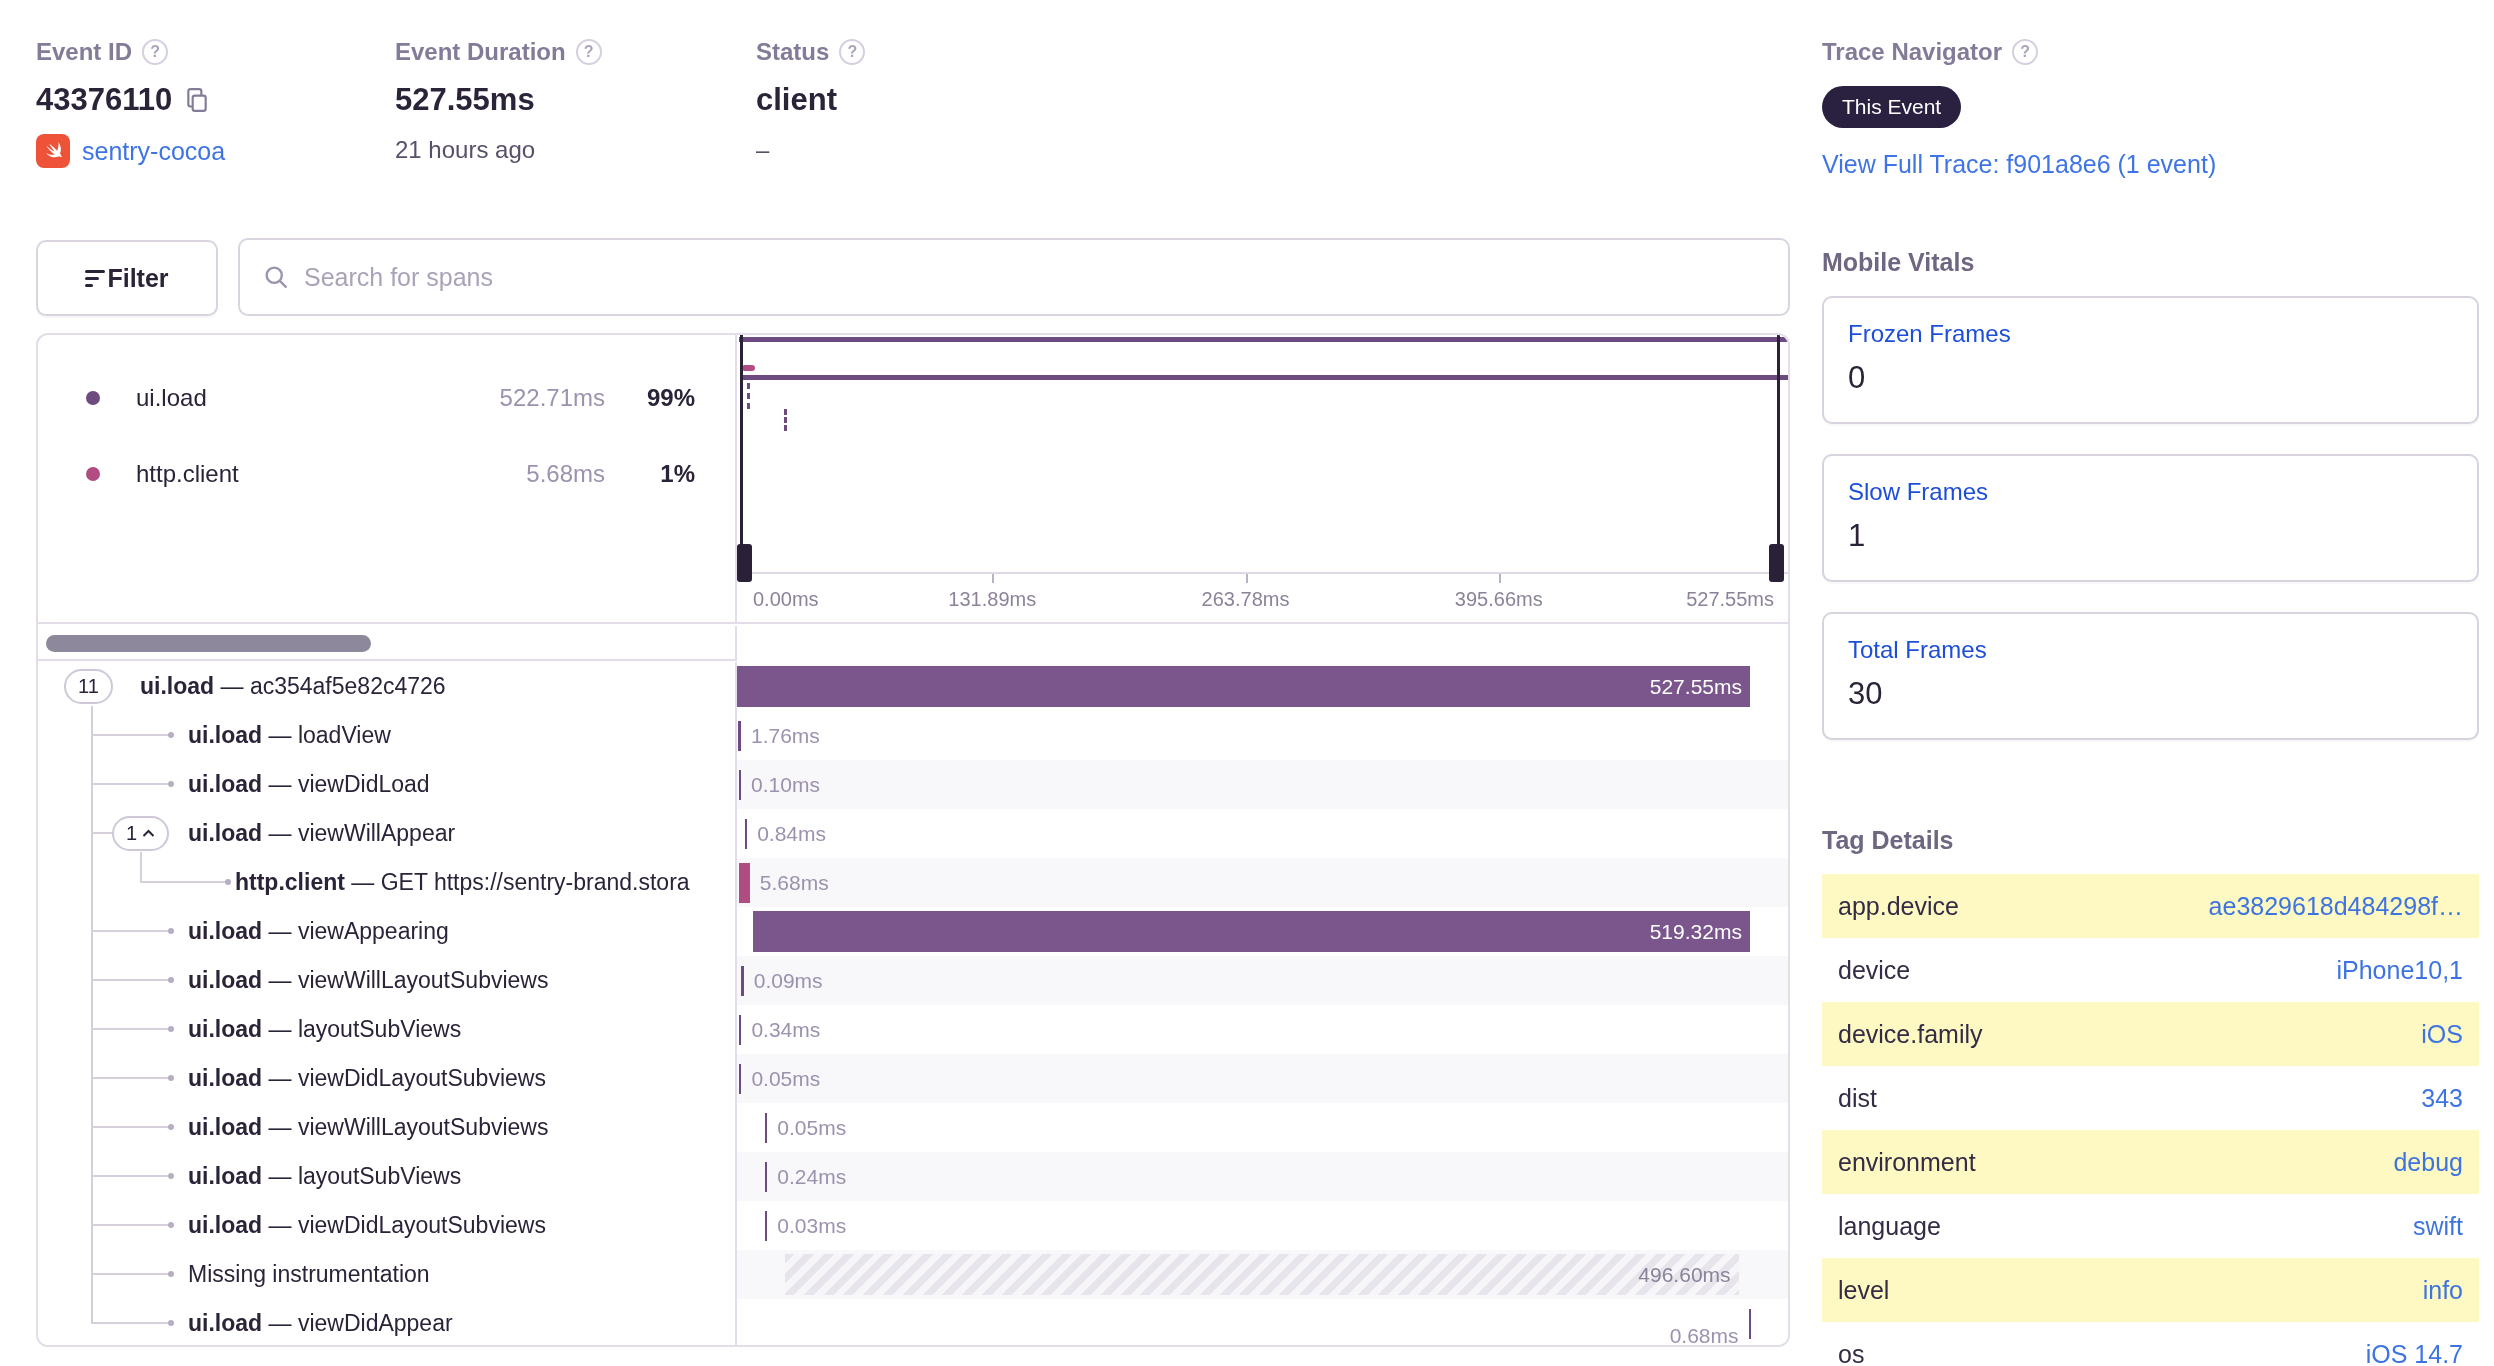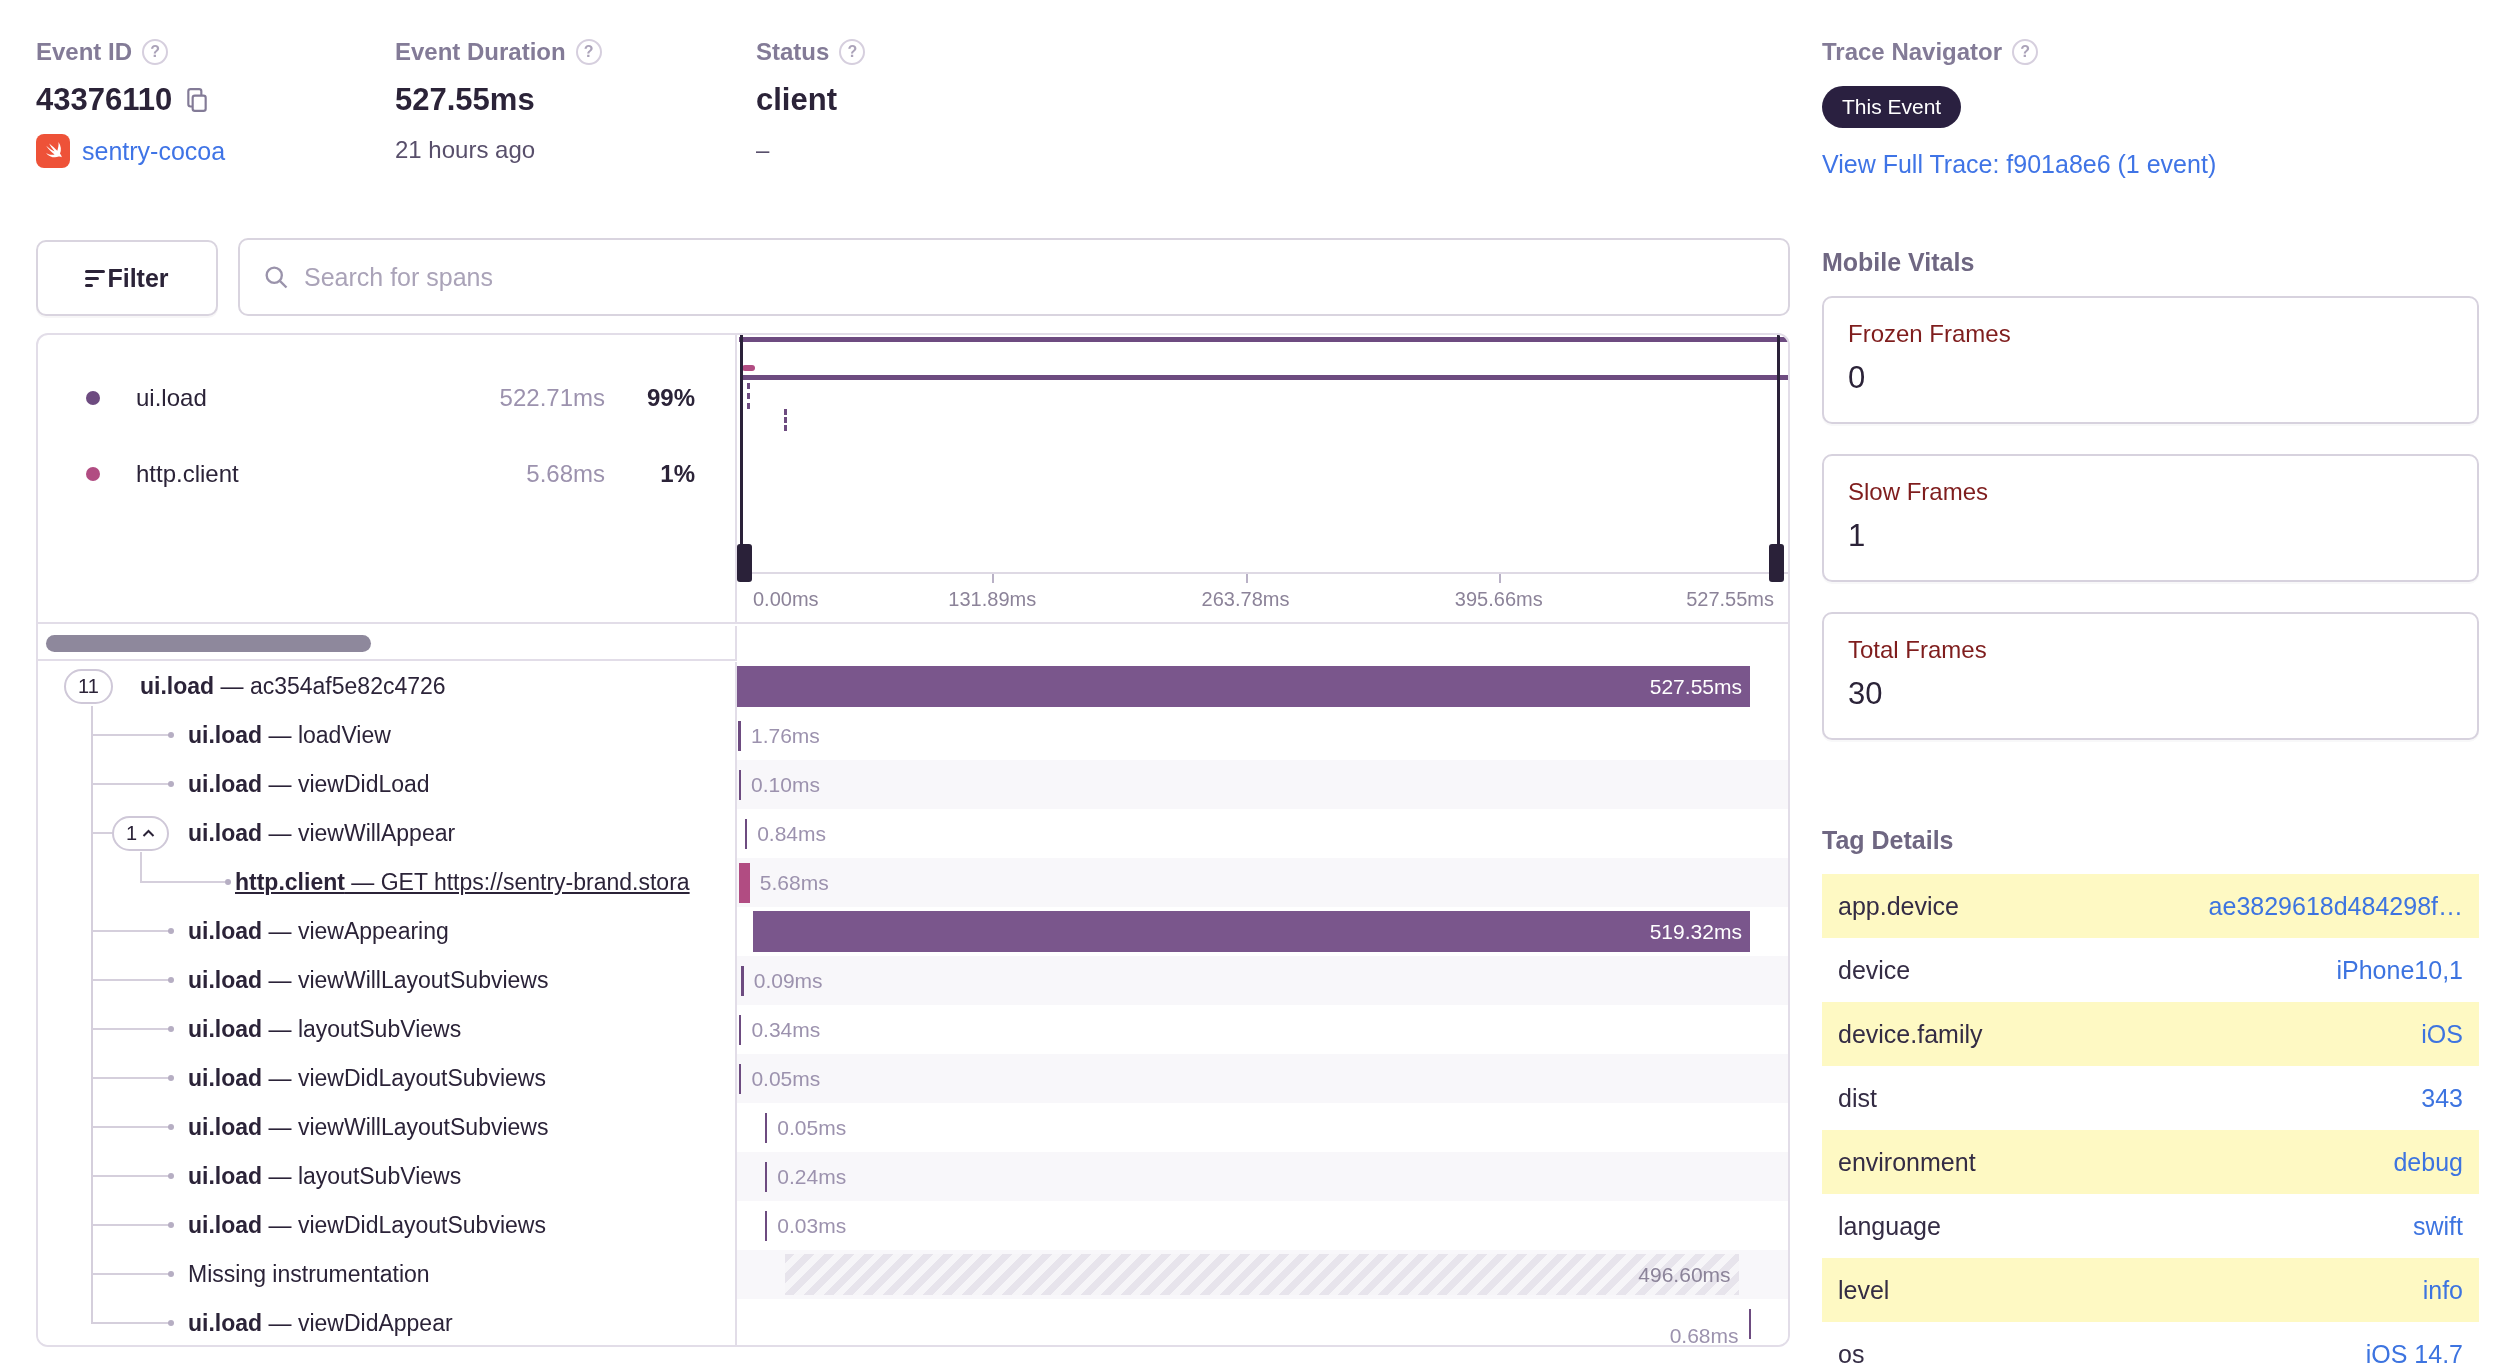--- a/index.html
+++ b/index.html
@@ -83,21 +83,21 @@
   .hatch { position:absolute; top:4px; height:41px;
     background:repeating-linear-gradient(135deg,#e7e4ec 0 7px,#f6f5f8 7px 14px); }
   .dur-in { position:absolute; right:8px; top:50%; transform:translateY(-50%); color:#fff; font-size:21px; }
   .dur-in.gray { color:#8b8399; }
   .dur-out { position:absolute; top:50%; transform:translateY(-50%); color:#9c92ae; font-size:21px; white-space:nowrap; }
 
   
   .side-heading { position:absolute; left:1822px; font-size:25px; font-weight:bold; color:#6f6782; }
   .vital-card { position:absolute; left:1822px; width:657px; height:128px; border:2px solid #d7d2de;
     border-radius:10px; background:#fff; padding:22px 24px; box-shadow:0 2px 0 rgba(43,35,56,0.03); }
-  .vital-label { font-size:24px; color:#7f1d1d; }
+  .vital-label { font-size:24px; color:#1d4ed8; }
   .vital-value { font-size:31px; margin-top:12px; color:#2b2338; }
   #tag-rows { position:absolute; left:1822px; top:874px; width:657px; }
   .tag-row { display:flex; align-items:center; height:64px; padding:0 16px; font-size:25px; }
   .tag-row.alt { background:#fef9c3; }
   .tag-key { flex:1; color:#342c44; }
   .tag-val { color:#3d74e0; cursor:pointer; white-space:nowrap; }
 </style>
 </head>
 <body>
 
@@ -265,21 +265,21 @@
           </div>
           <div class="cell-span">
             <div class="tick" style="left: 7.68079px; width: 2.5px;"></div>
             <span class="dur-out" style="left: 20.1808px;">0.84ms</span>
           </div>
         </div>
         <div class="row">
           <div class="cell-tree">
             <div class="hline" style="left: 102px; width: 85px;"></div>
             <div class="vdot" style="left: 187px;"></div>
-            <span class="tree-text" style="left: 197px; text-decoration: underline;"><b>http.client</b> — GET https://sentry-brand.stora</span>
+            <span class="tree-text" style="left: 197px;"><b>http.client</b> — GET https://sentry-brand.stora</span>
           </div>
           <div class="cell-span alt">
             <div class="tick pink" style="left: 1.9202px; width: 10.9067px;"></div>
             <span class="dur-out" style="left: 22.8269px;">5.68ms</span>
           </div>
         </div>
         <div class="row">
           <div class="cell-tree">
             <div class="hline" style="left: 53px; width: 79px;"></div>
             <div class="vdot" style="left: 130px;"></div>

